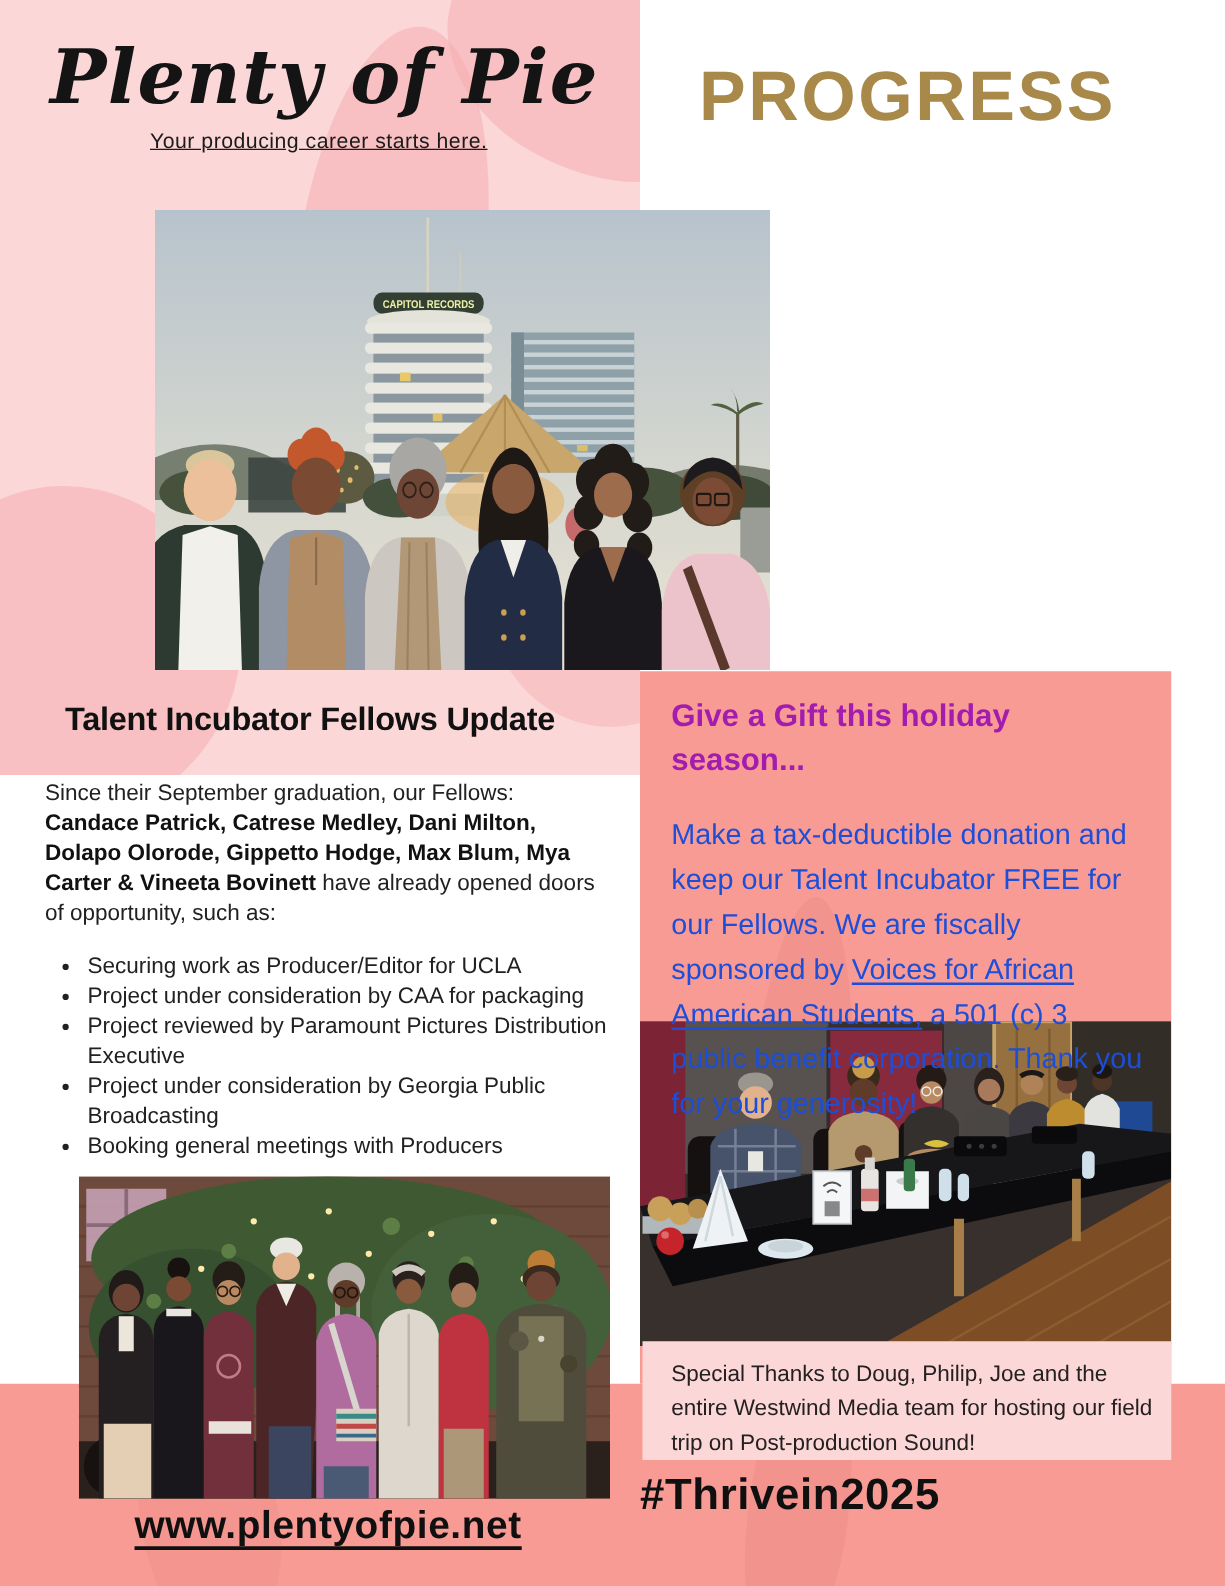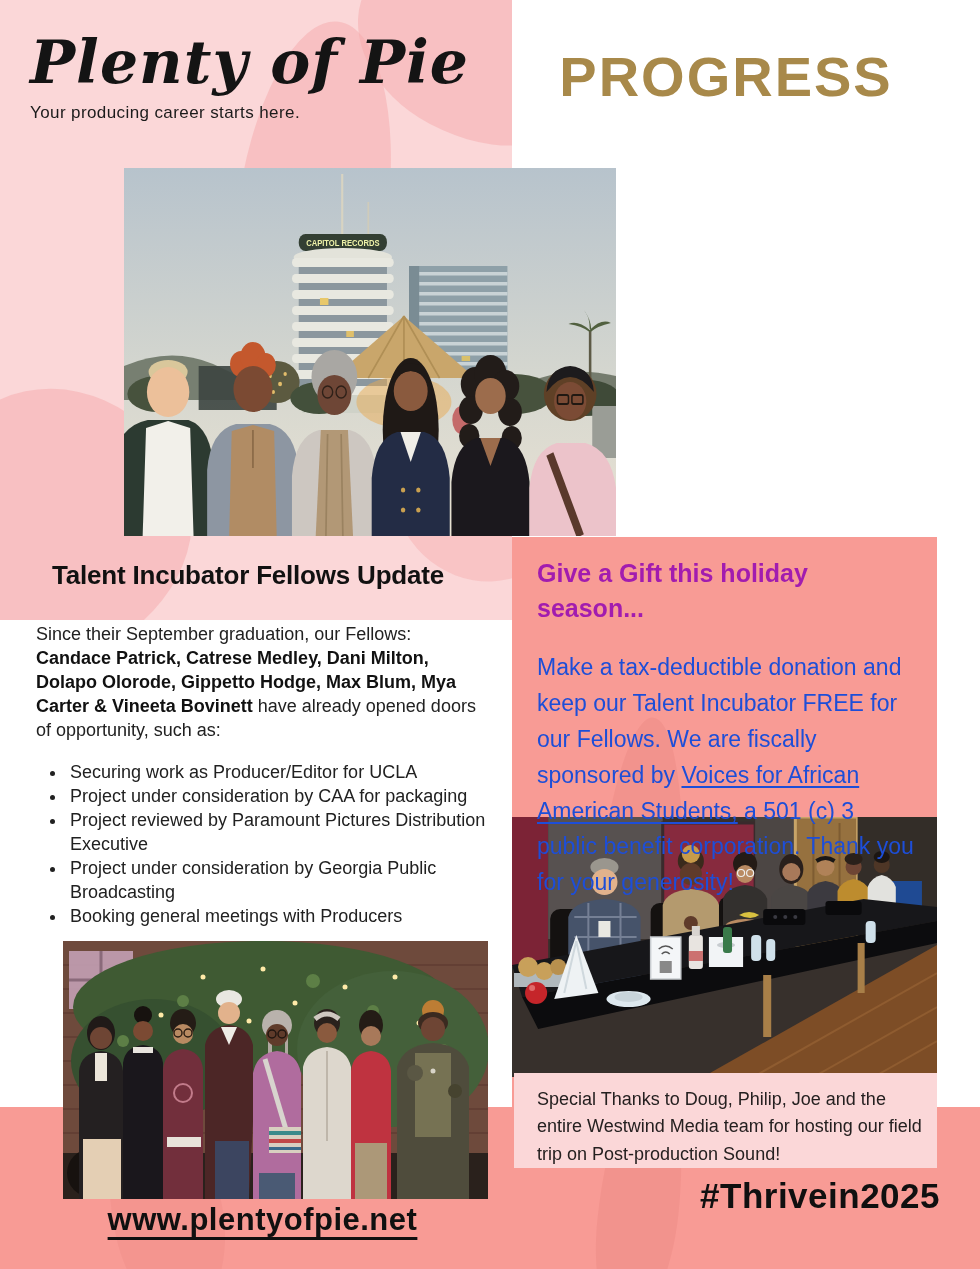--- a/index.html
+++ b/index.html
@@ -21,26 +21,26 @@
   .petal.p3{width:250px;height:210px;left:360px;top:-70px;transform:rotate(32deg);}
   .petal.p4{width:210px;height:250px;left:385px;top:330px;transform:rotate(-14deg);opacity:.42;}
   .salmon-block{position:absolute;left:512px;top:537px;width:425px;height:570px;background:var(--salmon,#f89b95);overflow:hidden;z-index:1;}
   .salmon-block .petal, .bottom-band .petal{background:#e9837f;opacity:.35;}
   .salmon-block .petal.p5{width:90px;height:420px;left:80px;top:180px;transform:rotate(4deg);}
   .bottom-band{position:absolute;left:0;top:1107px;width:980px;height:162px;background:var(--salmon,#f89b95);overflow:hidden;z-index:1;}
   .bottom-band .petal.p6{width:80px;height:260px;left:600px;top:-40px;transform:rotate(6deg);}
   .bottom-band .petal.p7{width:110px;height:230px;left:110px;top:-20px;transform:rotate(-12deg);opacity:.25;}
 
   
-  .logo{position:absolute;left:30px;top:16px;width:430px;z-index:5;}
+  .logo{position:absolute;left:40px;top:16px;width:430px;text-align:center;z-index:5;}
   .logo-script{
     font-family:"DejaVu Serif",serif;font-style:italic;font-weight:700;
     font-size:60px;line-height:1.55;color:#141414;letter-spacing:1px;white-space:nowrap;
   }
-  .tagline{font-size:17px;letter-spacing:.4px;color:#1b1b1b;margin-top:-6px;}
+  .tagline{font-size:17px;letter-spacing:.4px;color:#1b1b1b;margin-top:-6px;text-decoration:underline;}
   .progress-title{
     position:absolute;left:512px;top:44px;width:428px;text-align:center;z-index:5;
     font-size:56px;font-weight:800;letter-spacing:2px;color:var(--gold,#a8894a);
   }
 
   
   .photo{position:absolute;z-index:2;overflow:hidden;}
   .photo svg{display:block;width:100%;height:100%;}
   .hero-photo{left:80px;top:168px;width:536px;height:368px;padding-left:44px;}
   .left-photo{left:63px;top:941px;width:425px;height:258px;z-index:3;}
@@ -57,21 +57,21 @@
 
   
   .right-heading{position:absolute;left:537px;top:556px;width:355px;z-index:5;
     font-size:25px;font-weight:800;line-height:1.38;color:#a21caf;}
   .right-body{position:absolute;left:537px;top:650px;width:382px;z-index:5;
     font-size:23px;line-height:1.56;color:#1d4ed8;}
   .right-body .vaas-link{text-decoration:underline;text-underline-offset:3px;cursor:pointer;}
   .thanks-panel{position:absolute;left:514px;top:1073px;width:423px;height:95px;z-index:4;
     background:var(--light-pink,#fbd7d8);padding:13px 8px 0 23px;
     font-size:18px;line-height:1.52;color:#252020;}
-  .hashtag{position:absolute;left:512px;top:1176px;width:428px;text-align:right;z-index:5;
+  .hashtag{position:absolute;left:512px;top:1176px;width:428px;text-align:left;z-index:5;
     font-size:35px;font-weight:800;letter-spacing:.5px;color:#101010;}
 
   
   .website{position:absolute;left:40px;top:1202px;width:445px;text-align:center;z-index:5;
     font-size:31px;font-weight:700;letter-spacing:.5px;color:#101010;
     text-decoration:underline;text-underline-offset:7px;text-decoration-thickness:3px;cursor:pointer;}
 </style>
 </head>
 <body>
 

